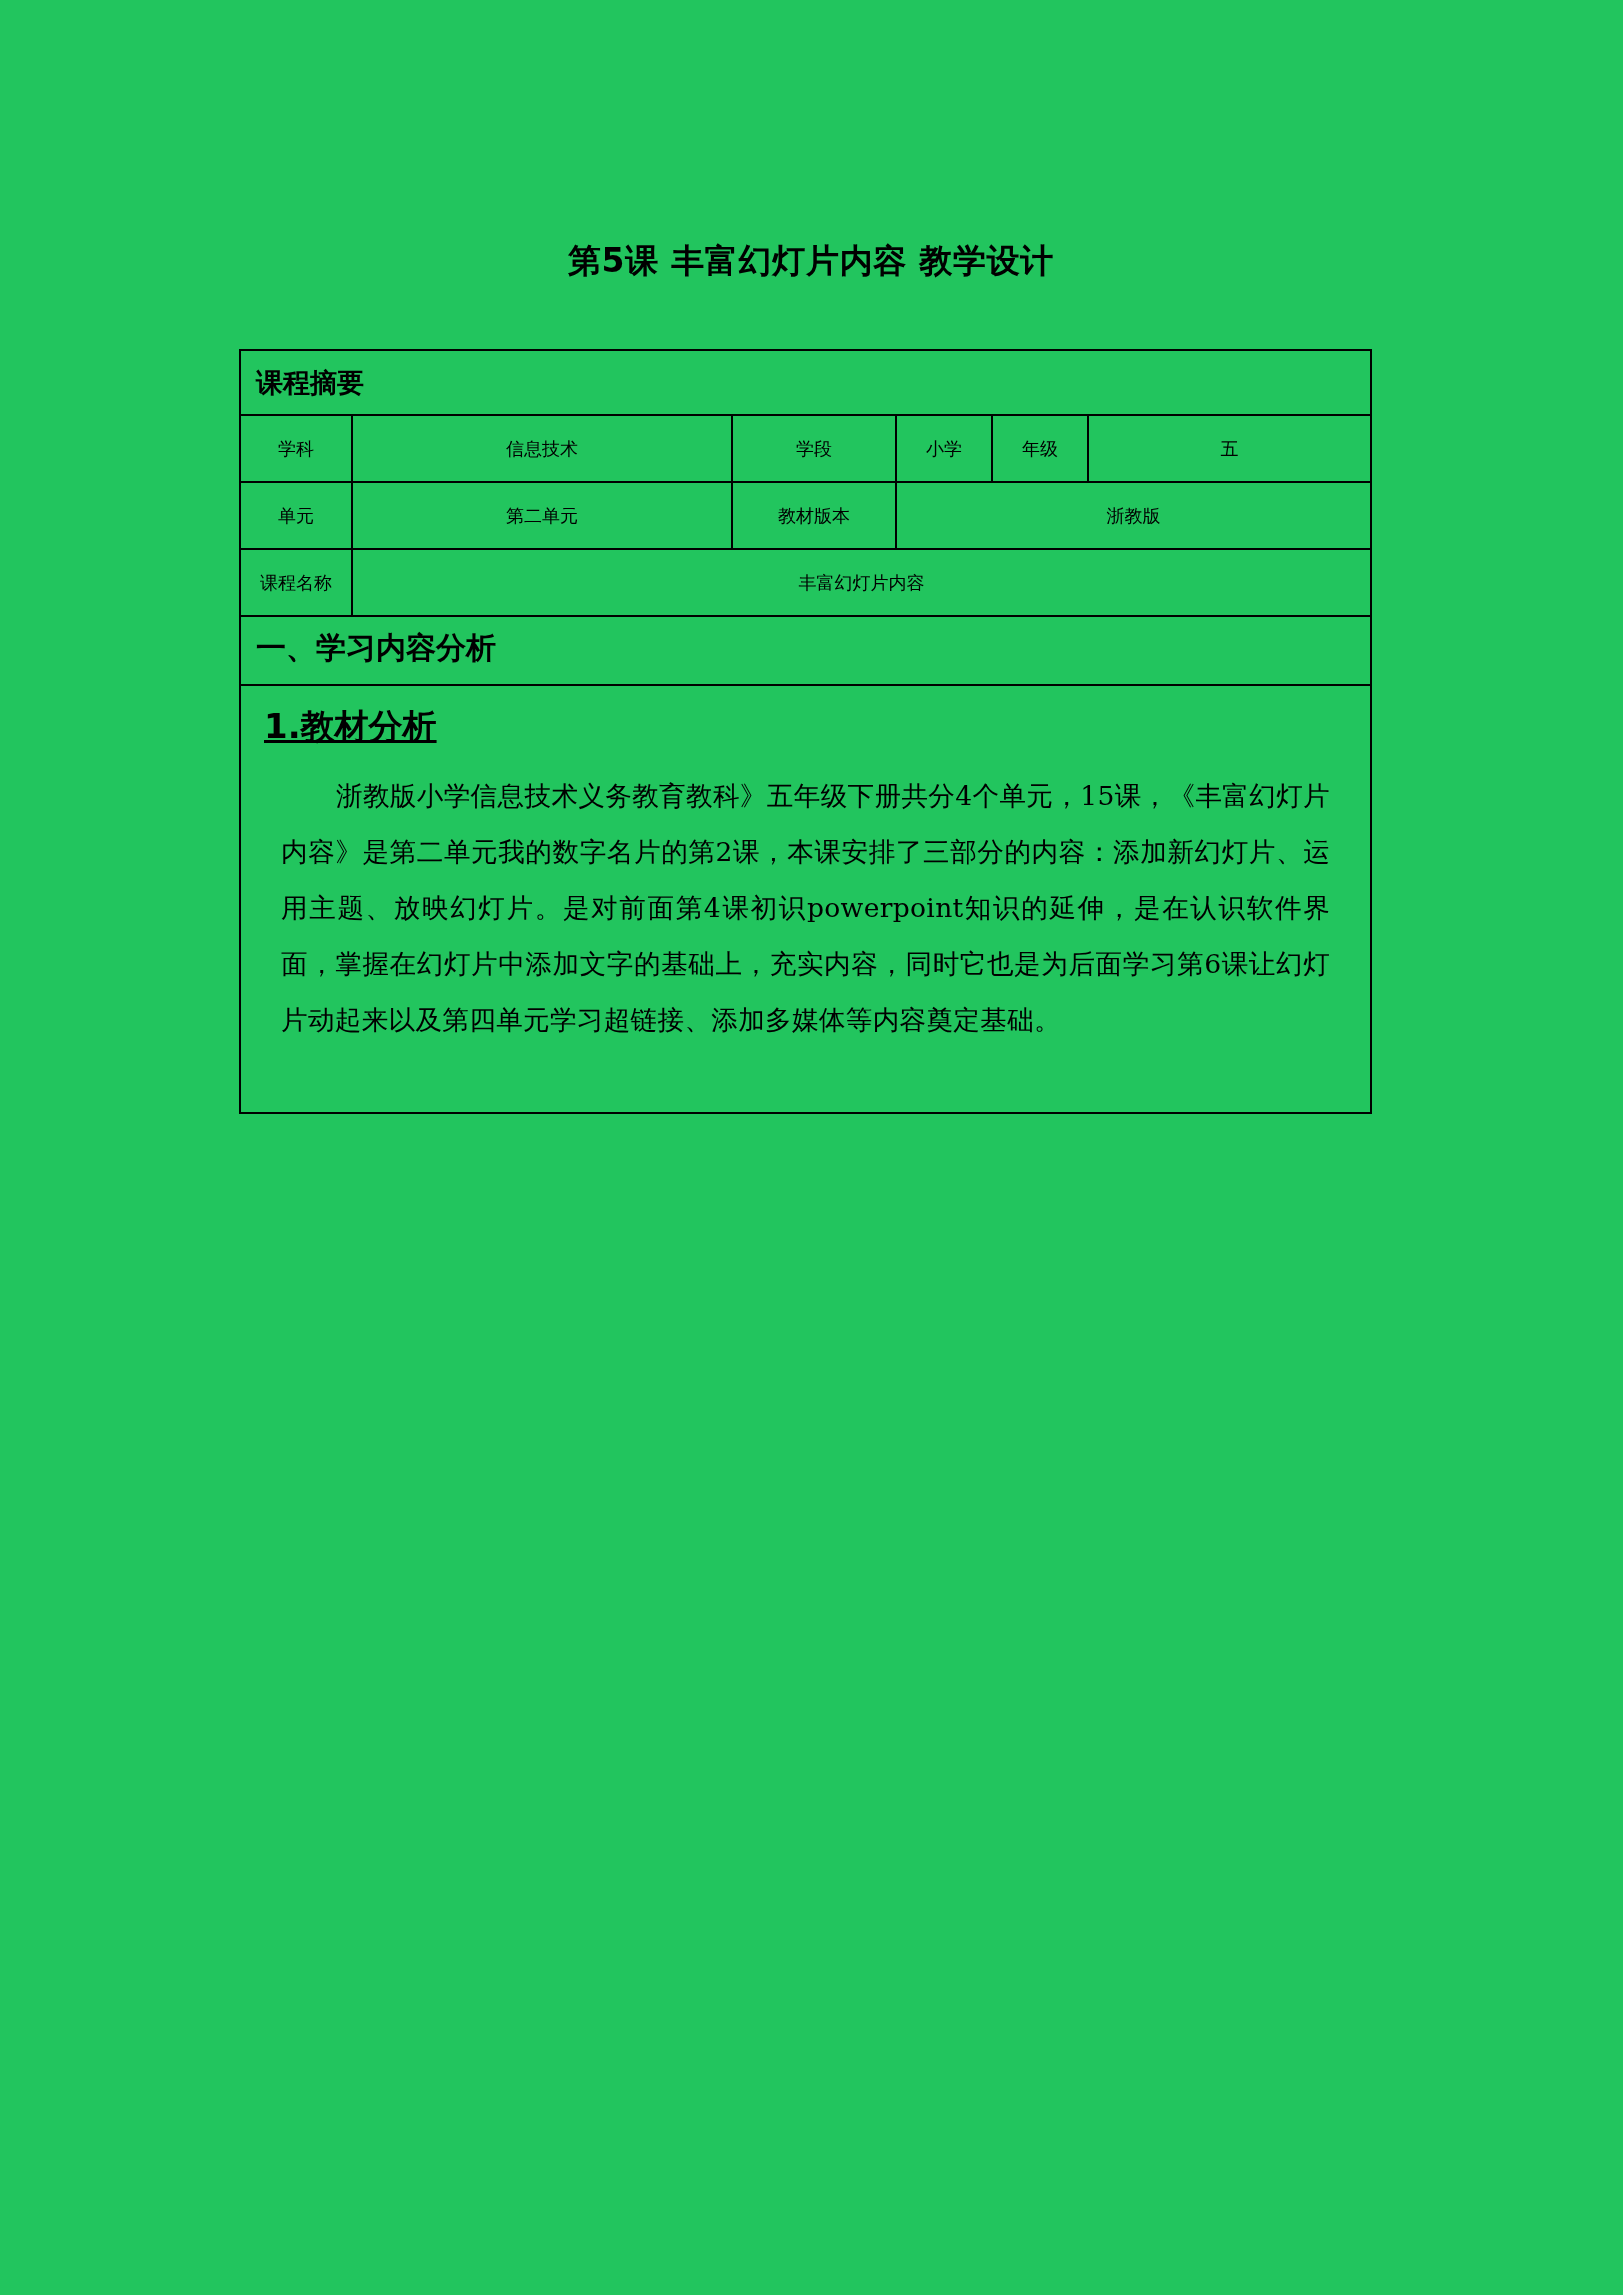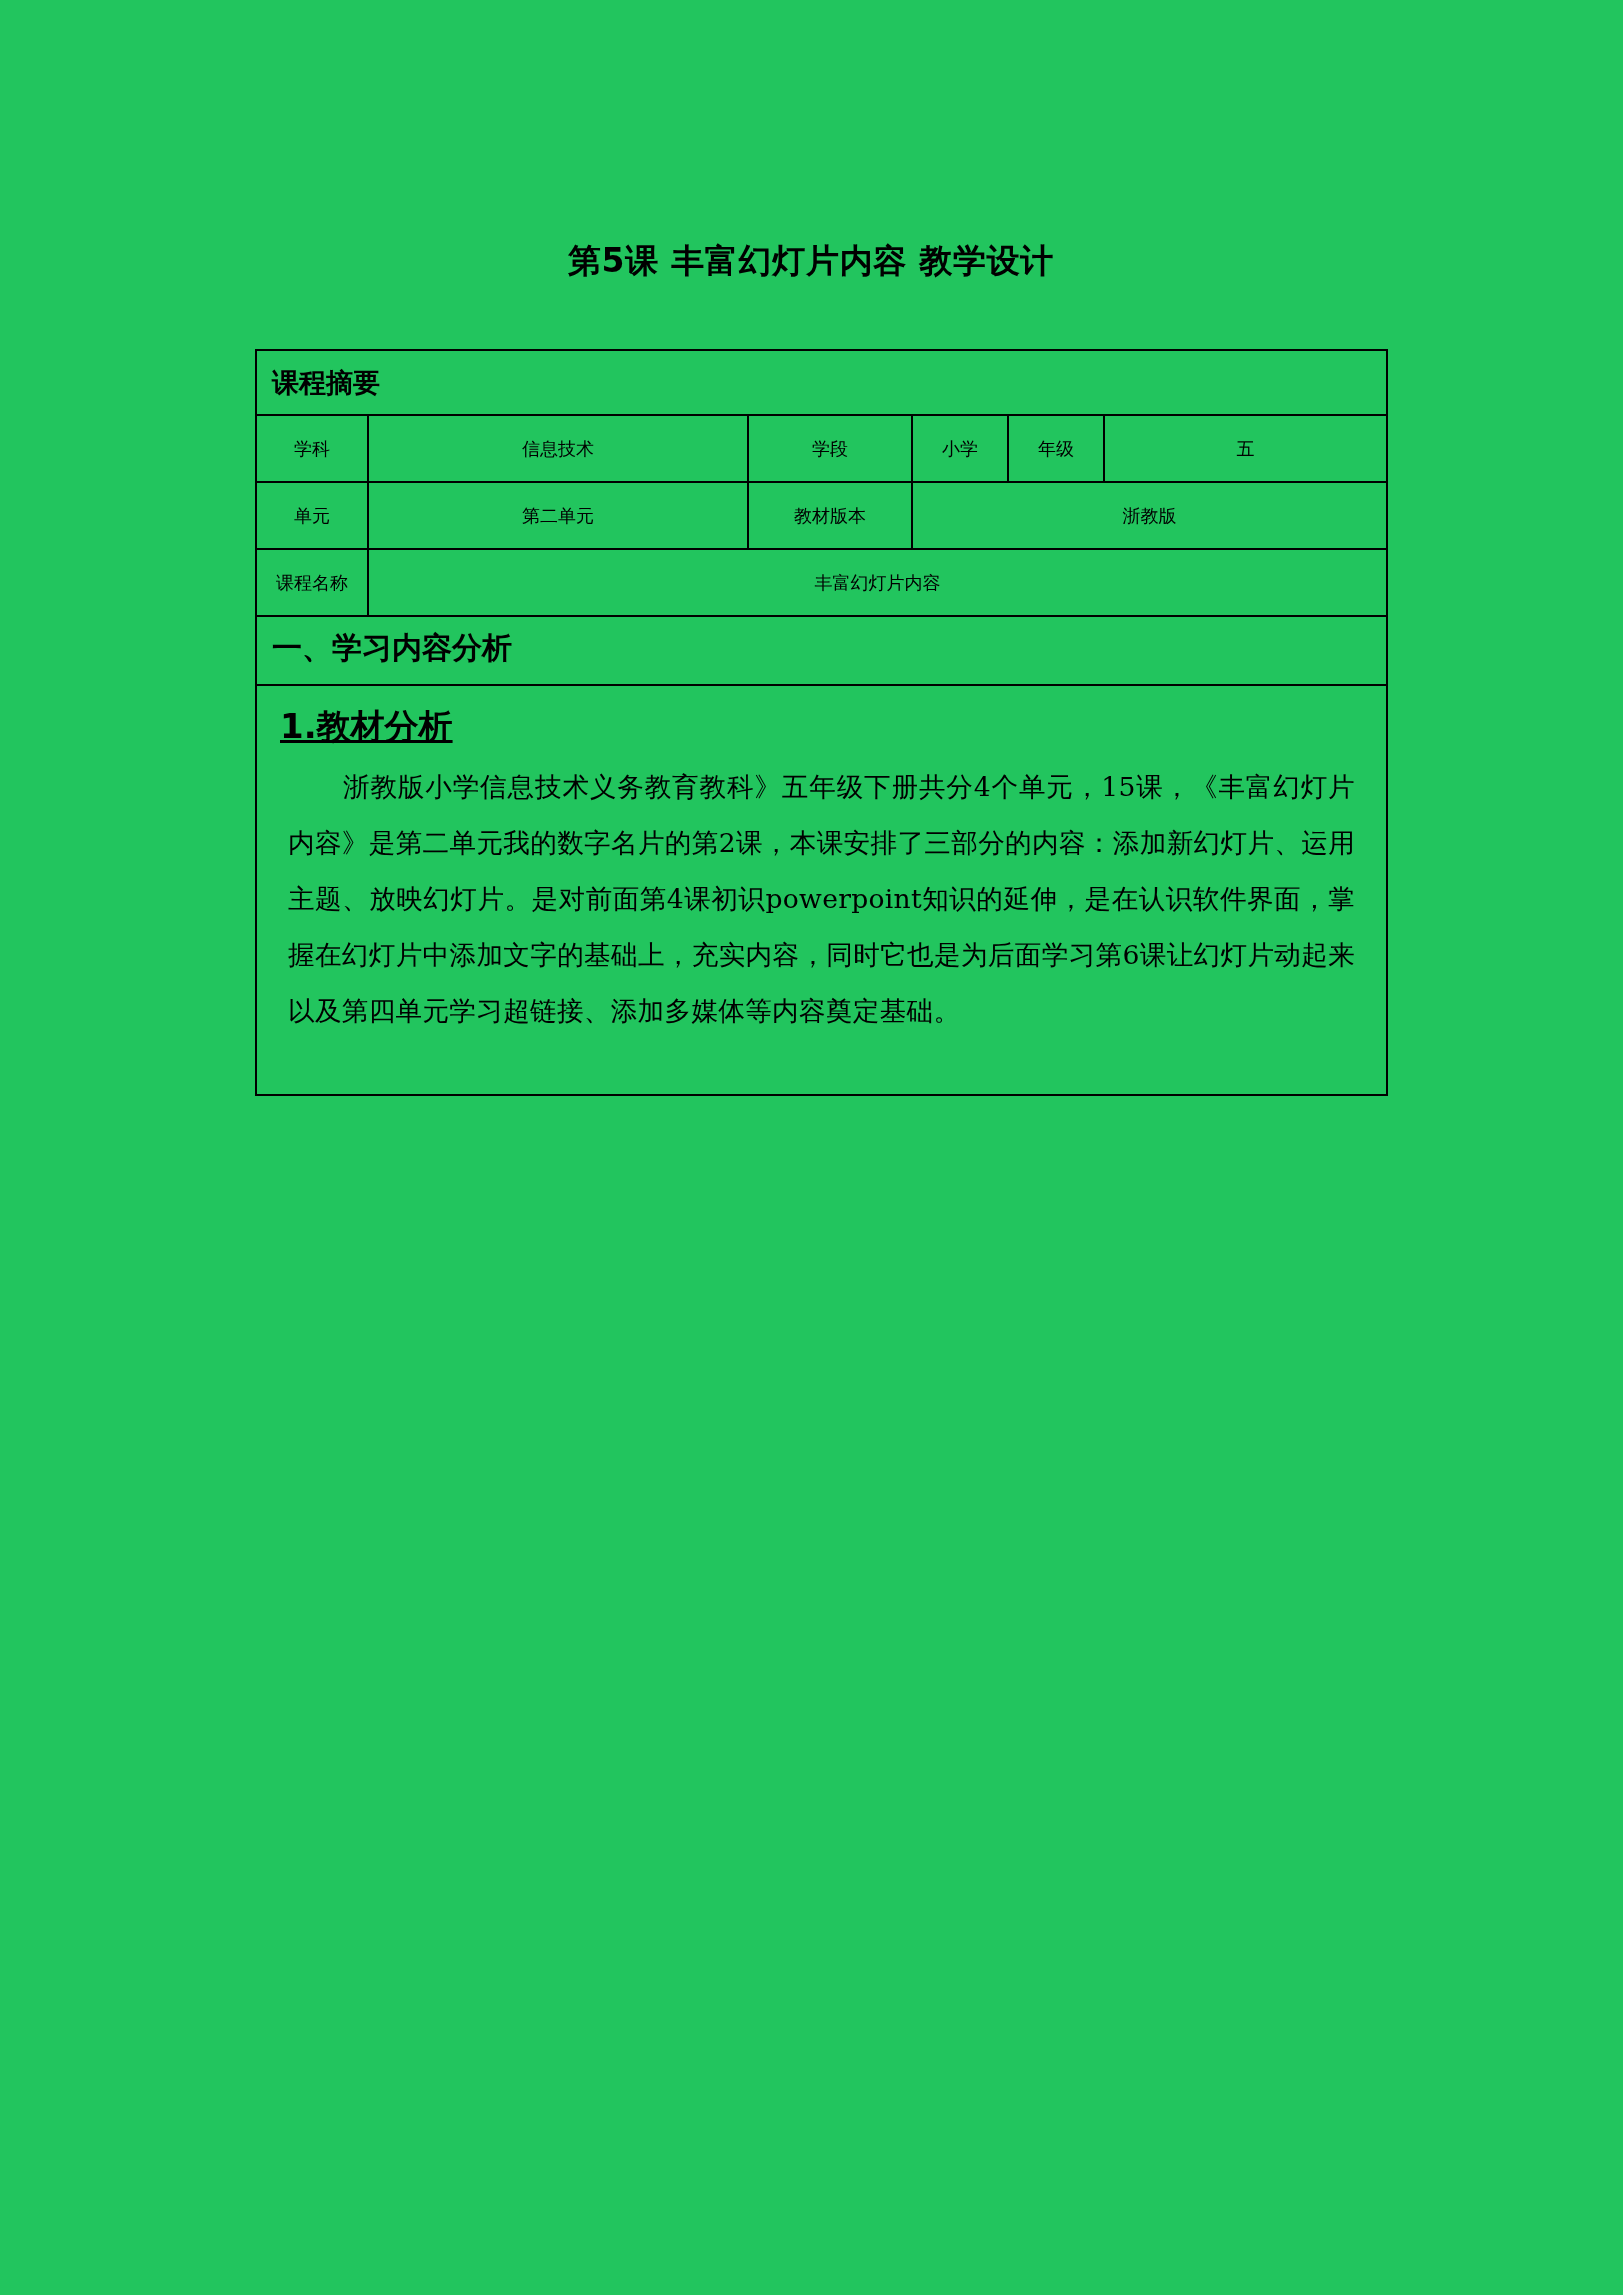--- a/index.html
+++ b/index.html
@@ -36,21 +36,21 @@
     font-weight: 700;
     font-size: 33px;
     line-height: 42px;
     letter-spacing: 0.7px;
     white-space: nowrap;
   }
 
   
   .summary-table {
     position: absolute;
-    left: 255px;
+    left: 239px;
     top: 349px;
     width: 1132px;
     border-collapse: collapse;
     table-layout: fixed;
   }
   .summary-table td {
     border: 2px solid #000000;
     padding: 0;
     vertical-align: middle;
   }
@@ -98,21 +98,21 @@
     text-decoration: underline;
   }
 
   .para {
     font-family: "DejaVu Serif", "Liberation Serif", serif;
     font-size: 26.6px;
     line-height: 56px;
     text-align: justify;
     text-justify: inter-ideograph;
     text-indent: 55px;
-    margin: 8px;
+    margin: 17px;
     letter-spacing: 0.3px;
   }
   .para + .para { margin-top: 0; }
 
   .spacer-bottom { height: 27px; }
 </style>
 </head>
 <body>
 
 <div class="page">

